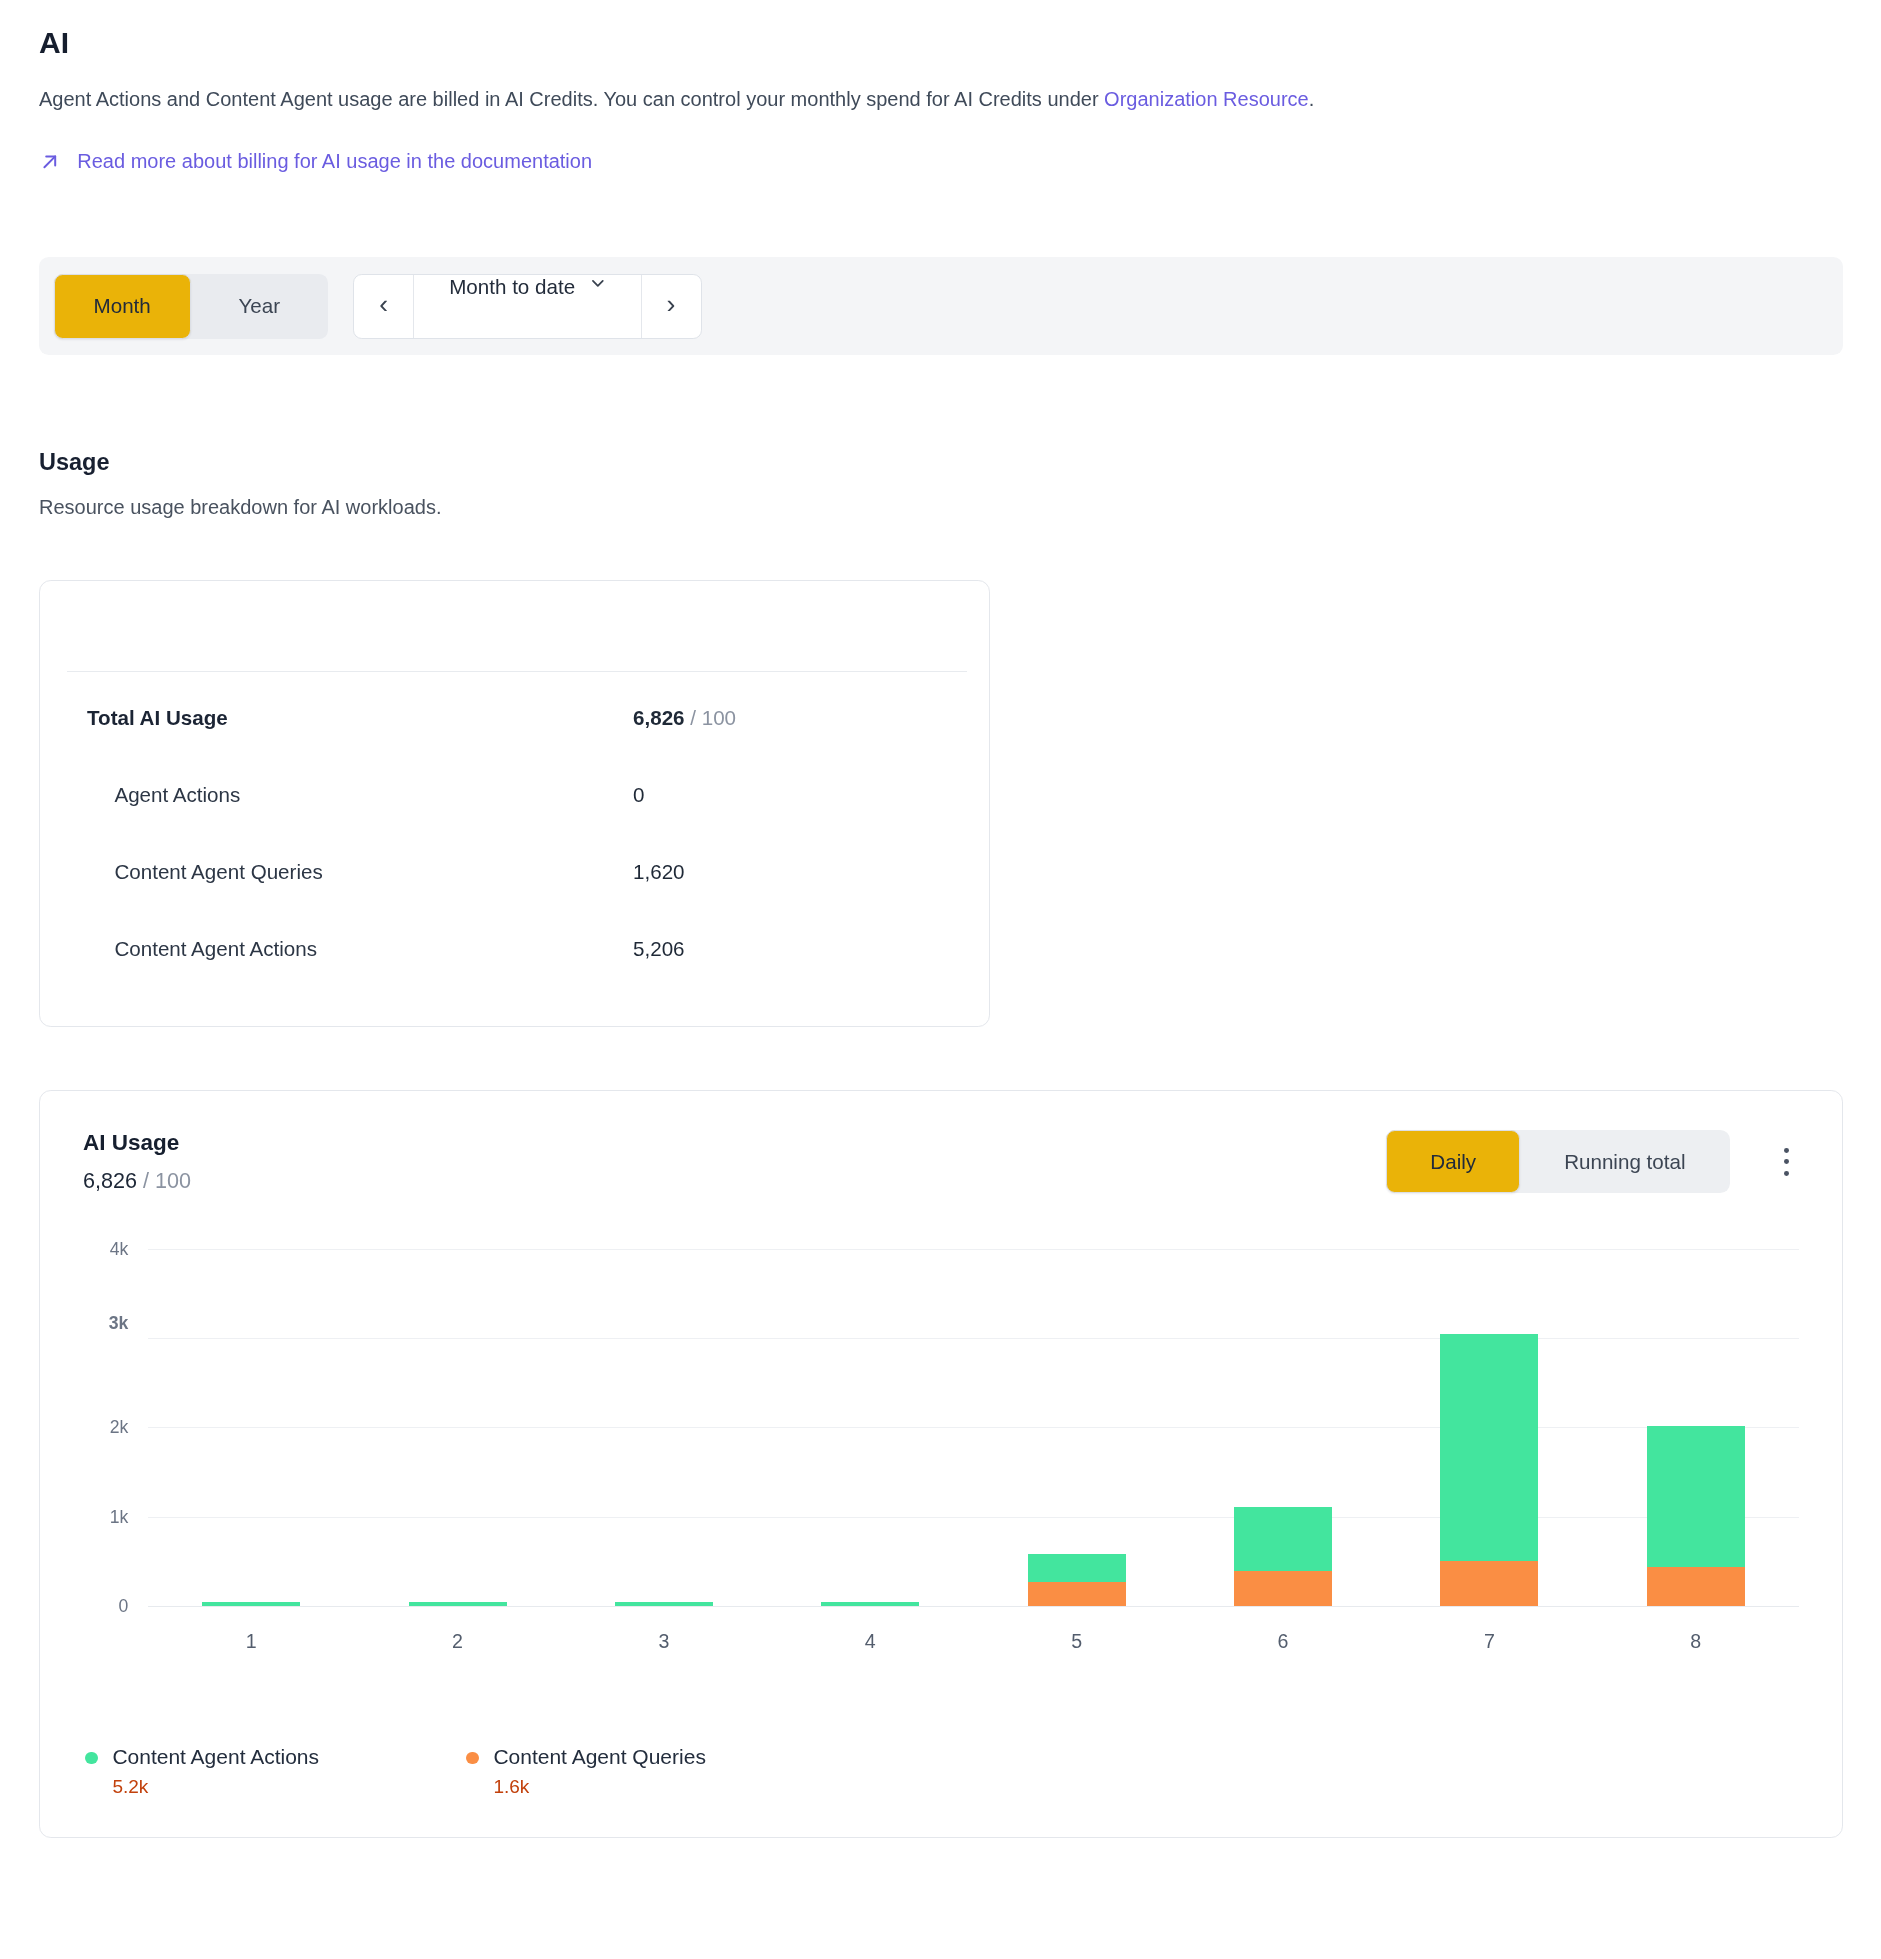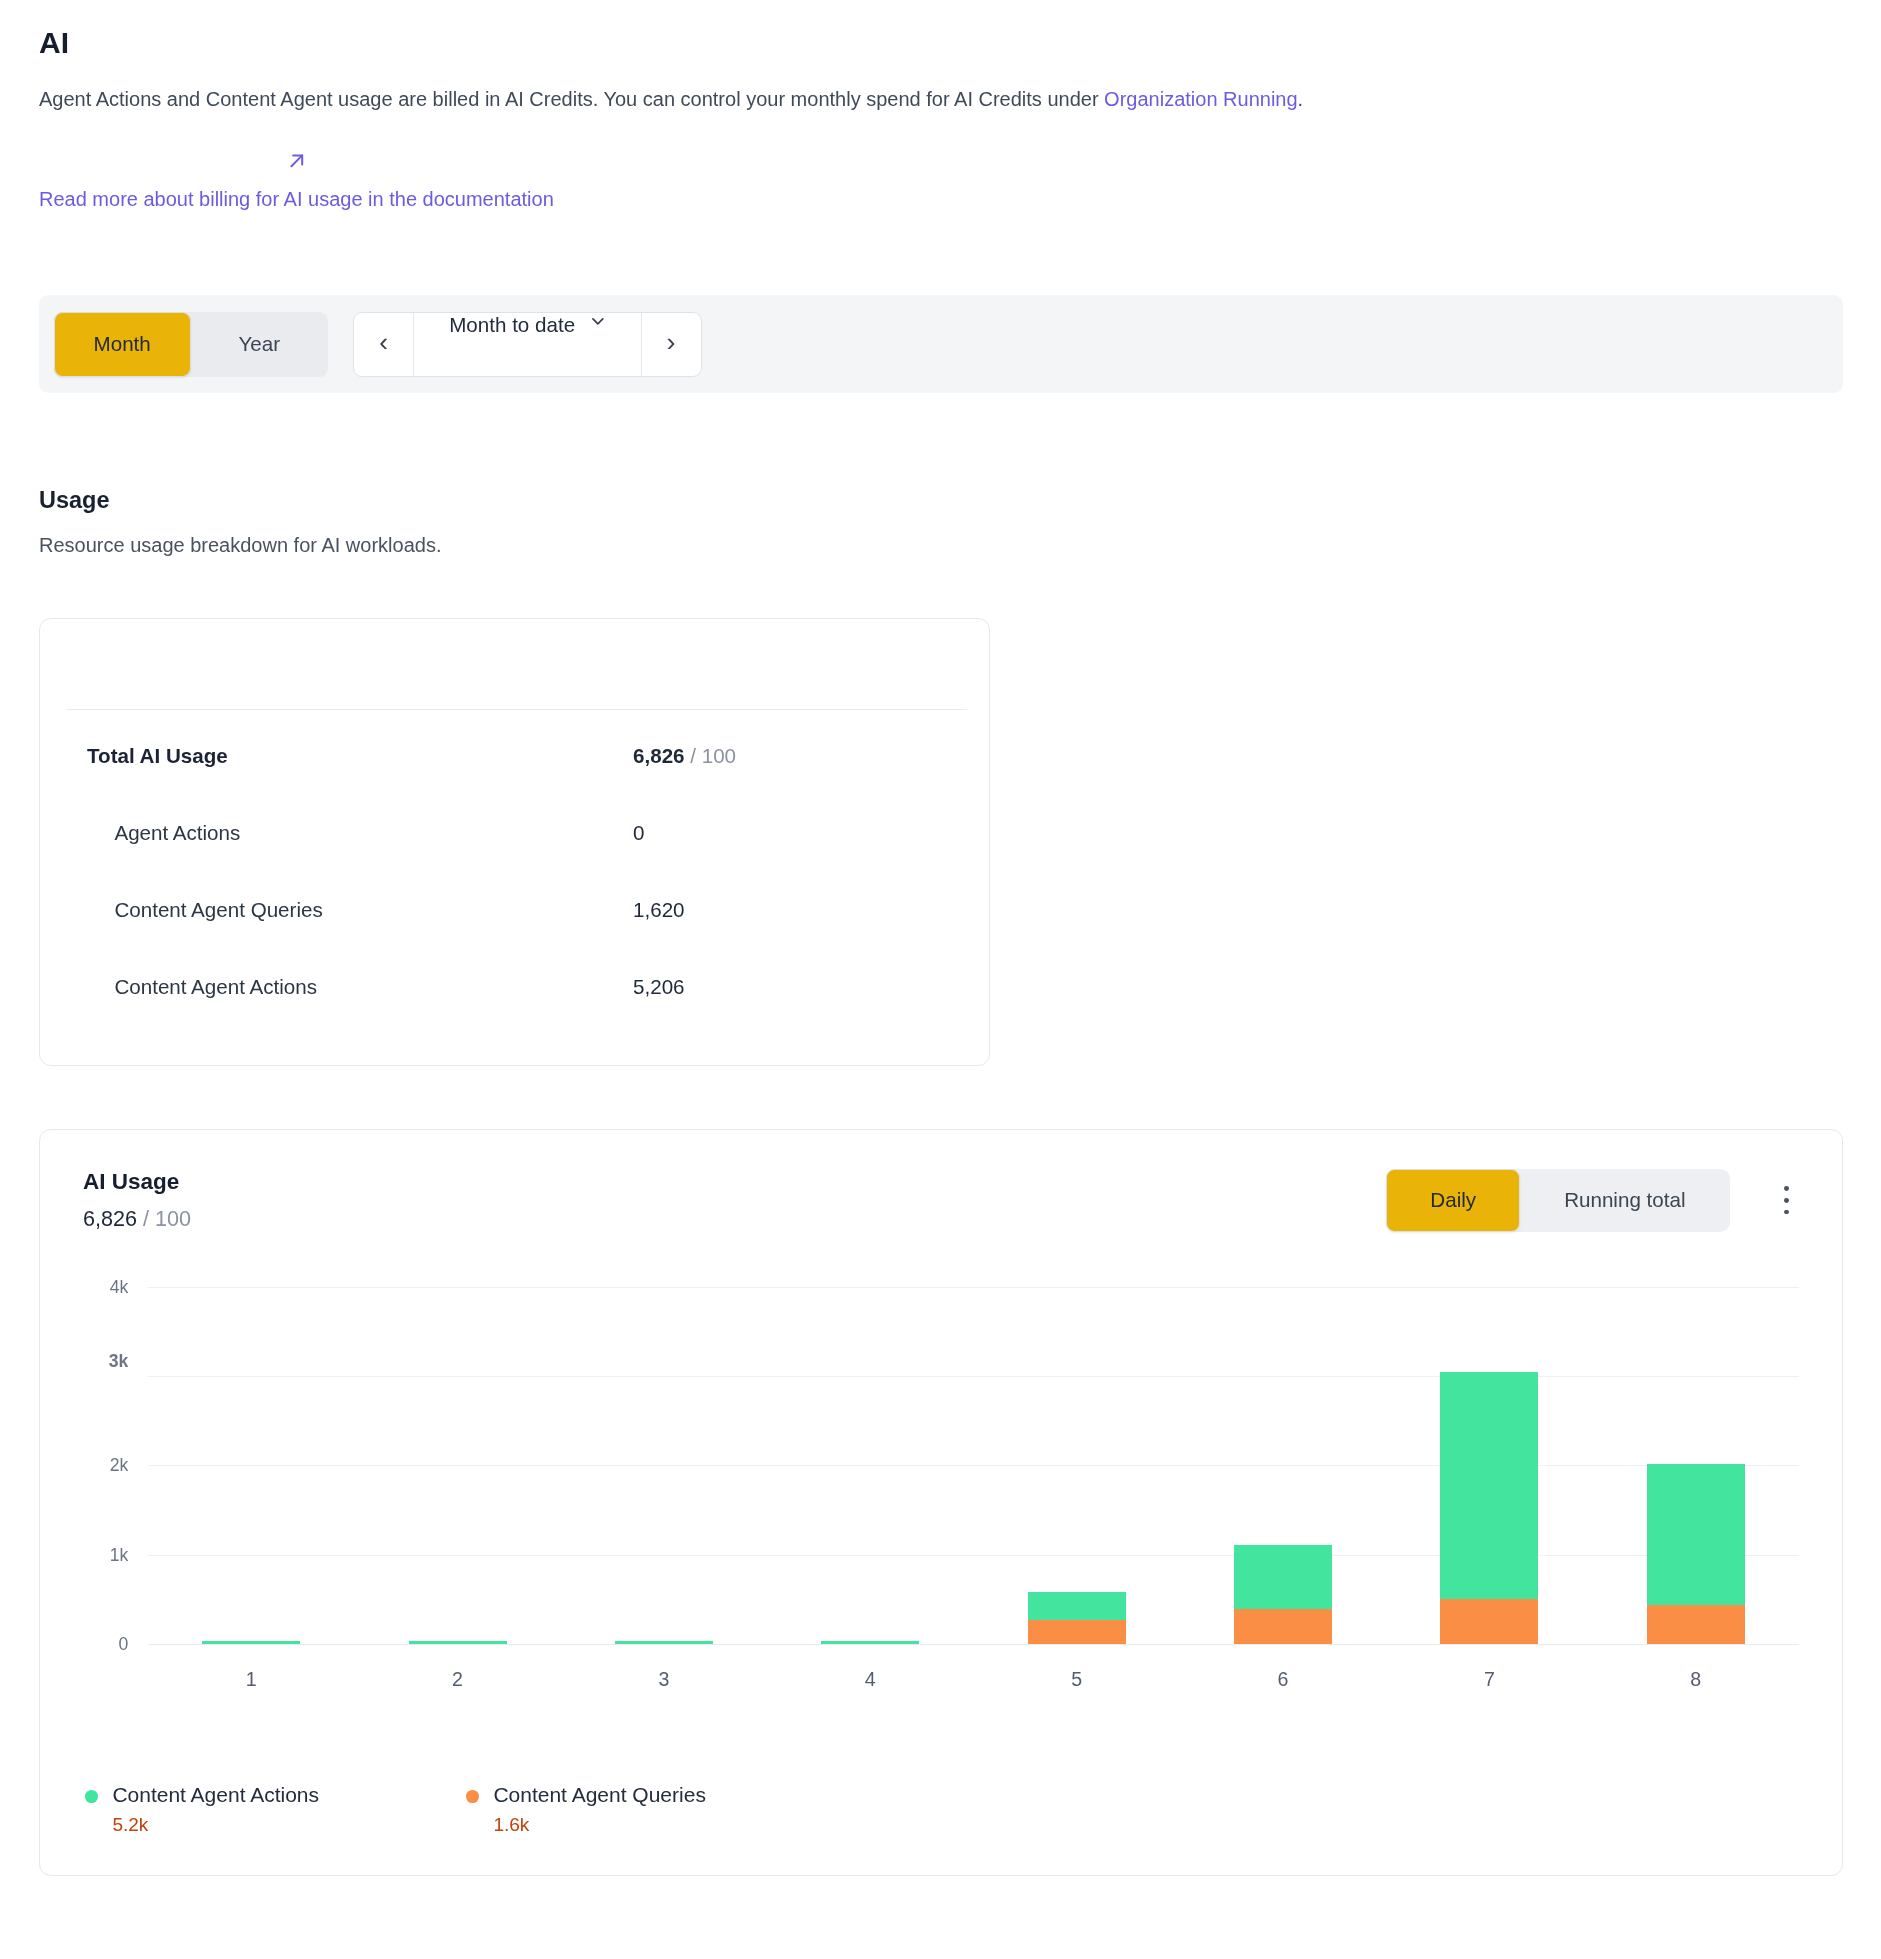--- a/index.html
+++ b/index.html
@@ -3,21 +3,21 @@
 <meta charset="utf-8">
 <style>
   * { box-sizing: border-box; }
   html,body { margin:0; padding:0; background:#ffffff; }
   body { width:1882px; font-family:"Liberation Sans", sans-serif; color:#1a2332; }
   .page { padding:25.5px 39px 43px; }
 
   .title { font-size:30px; font-weight:700; margin:0 0 25.5px; color:#161e2e; }
   .desc { font-size:20px; color:#3f4a59; margin:0 0 37px; line-height:1.4; }
   .desc .inline-link { color:#6a5ce0; cursor:pointer; }
-  .doc-link { display:flex; align-items:center; gap:16.7px; color:#6a5ce0; font-size:20px; margin:0 0 84px; cursor:pointer; width:fit-content;flex-direction:column; }
+  .doc-link { display:flex; align-items:center; gap:16.7px; color:#6a5ce0; font-size:20px; margin:0 0 84px; cursor:pointer; width:fit-content; }
   .doc-link svg { flex:none; }
 
   
   .toolbar { height:98px; background:#f4f5f7; border-radius:9.8px; display:flex; align-items:center; padding:0 14.7px; margin:0 0 94px; }
   .seg-group { display:flex; background:#e9ebef; border-radius:8.8px; height:65px; padding:0; }
   .seg { min-width:137px; padding:0 35px; display:flex; align-items:center; justify-content:center; font-size:20.6px; color:#3c4553; border-radius:8.8px; cursor:pointer; border:1px solid transparent; }
   .seg.selected { background:#eab308; border:1px solid #dcdfe5; box-shadow:0 1px 2px rgba(20,30,50,.08); color:#222b3a; font-weight:500; }
   .nav-group { display:flex; height:65px; background:#fff; border:1px solid #dfe3e9; border-radius:8.8px; margin-left:25.5px; overflow:hidden; }
   .nav-btn { width:59px; display:flex; align-items:center; justify-content:center; font-size:26.5px; color:#39424f; cursor:pointer; padding-bottom:3.9px; }
   .range-btn { display:flex; align-items:flex-start; gap:14.7px; padding:0 35px; border-left:1px solid #e4e7ec; border-right:1px solid #e4e7ec; font-size:20.6px; font-weight:500; color:#232c3b; cursor:pointer; }
@@ -66,21 +66,21 @@
   .legend-name { font-size:21px; color:#232d3d; }
   .legend-total { font-size:19px; color:#c2410c; margin-top:6.9px; }
 </style>
 </head>
 <body>
 
 <div class="page">
 
   <h1 class="title">AI</h1>
 
-  <p class="desc"><span>Agent Actions and Content Agent usage are billed in AI Credits. You can control your monthly spend for AI Credits under </span><span class="inline-link">Organization Running</span><span>.</span></p>
+  <p class="desc"><span>Agent Actions and Content Agent usage are billed in AI Credits. You can control your monthly spend for AI Credits under </span><span class="inline-link">Organization Resource</span><span>.</span></p>
 
   <div class="doc-link">
     <span style="display:flex;">
       <svg width="21.6" height="21.6" viewBox="0 0 24 24" fill="none" stroke="#6a5ce0" stroke-width="2.2" stroke-linecap="round" stroke-linejoin="round">
         <path d="M6 18 L18 6"></path>
           <path d="M8 6 H18 V16"></path>
       </svg>
     </span>
     <span>Read more about billing for AI usage in the documentation</span>
   </div>

